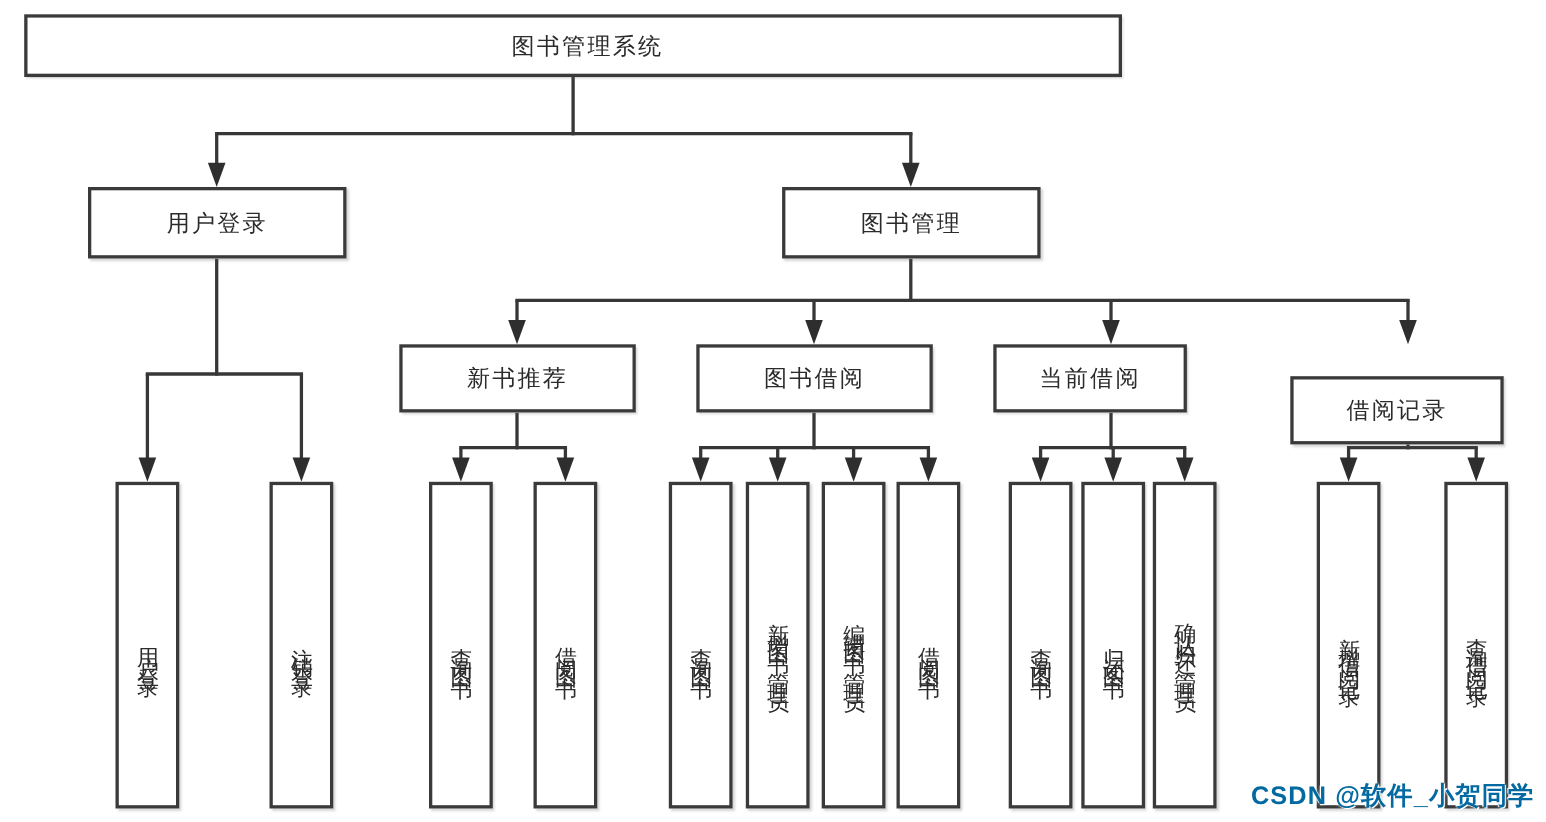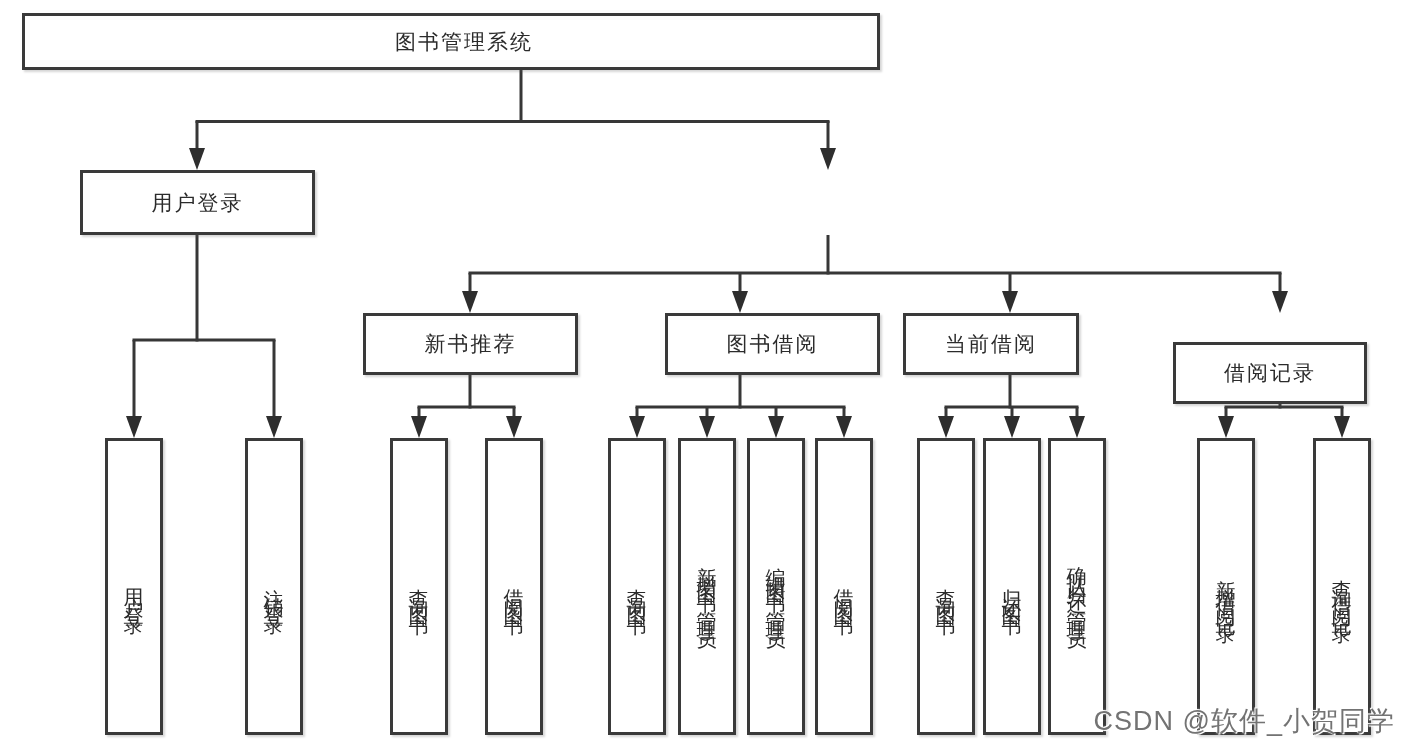--- a/index.html
+++ b/index.html
@@ -16,22 +16,23 @@
     box-shadow:2px 2px 2px rgba(90,90,90,0.25);
   }
   .vnode{font-size:20px;letter-spacing:0;}
   .vnode .vtext{
     writing-mode:vertical-rl;text-orientation:mixed;
     letter-spacing:9px;line-height:1;white-space:nowrap;
     padding-top:9px; 
   }
   .watermark{
     position:absolute;right:10px;bottom:8px;z-index:3;
-    color:#737373;font-size:27px;letter-spacing:1px;
+    color:#0369a1;font-size:23px;letter-spacing:1px;
     text-shadow:0 0 3px #ffffff,1px 1px 0 #ffffff,-1px -1px 0 #ffffff;
+    font-weight:bold;
   }
 </style>
 </head>
 <body>
 
 <div class="stage">
 
   <svg class="connectors" width="1405" height="747" viewBox="0 0 1405 747">
     <g stroke="#373737" stroke-width="3" fill="none">
 
@@ -89,32 +90,35 @@
       <path d="M768 416 L784 416 L776 438 Z"></path>
       <path d="M836 416 L852 416 L844 438 Z"></path>
       <path d="M938 416 L954 416 L946 438 Z"></path>
       <path d="M1004 416 L1020 416 L1012 438 Z"></path>
       <path d="M1069 416 L1085 416 L1077 438 Z"></path>
       <path d="M1218 416 L1234 416 L1226 438 Z"></path>
       <path d="M1334 416 L1350 416 L1342 438 Z"></path>
     </g>
   </svg>
 
-  <div class="node" style="left:22px;top:13px;width:858px;height:57px;padding-left:26px;">
+  <div class="node" style="left:22px;top:13px;width:998px;height:57px;padding-left:26px;">
     <span>图书管理系统</span>
   </div>
 
   <div class="node" style="left:80px;top:170px;width:235px;height:65px;">
     <span>用户登录</span>
   </div>
+  <div class="node" style="left:711px;top:170px;width:235px;height:65px;">
+    <span>图书管理</span>
+  </div>
 
   <div class="node" style="left:363px;top:313px;width:215px;height:62px;align-items:center;">
     <span>新书推荐</span>
   </div>
-  <div class="node" style="left:633px;top:313px;width:215px;height:62px;margin-left:32px;">
+  <div class="node" style="left:633px;top:313px;width:215px;height:62px;">
     <span>图书借阅</span>
   </div>
   <div class="node" style="left:903px;top:313px;width:176px;height:62px;">
     <span>当前借阅</span>
   </div>
   <div class="node" style="left:1173px;top:313px;width:194px;height:62px;margin-top:29px;">
     <span>借阅记录</span>
   </div>
 
   <div class="node vnode" style="left:105px;top:438px;width:58px;height:297px;">

